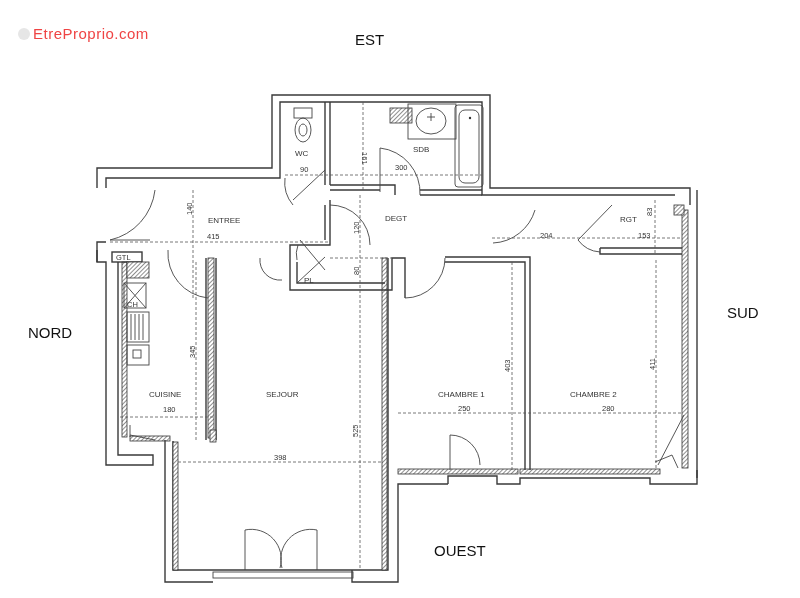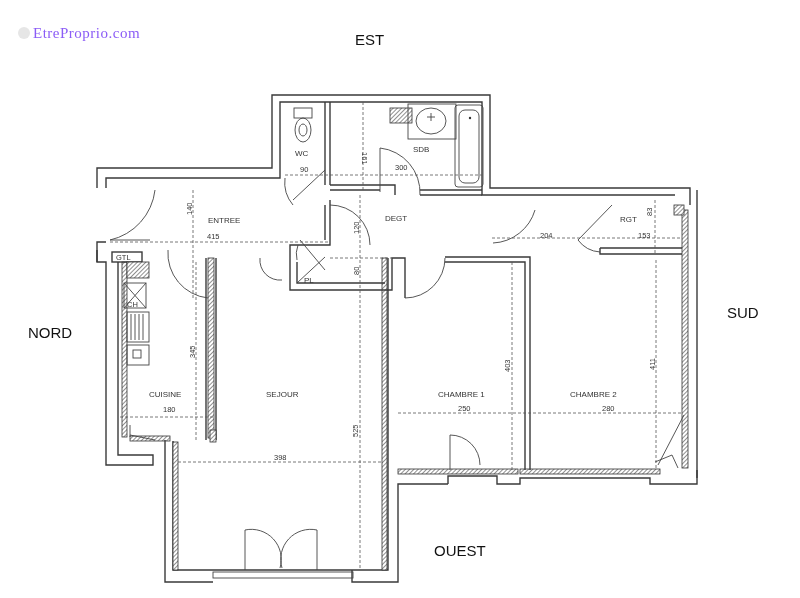--- a/index.html
+++ b/index.html
@@ -6,21 +6,21 @@
     body { width: 800px; height: 598px; overflow: hidden; position: relative; font-family: "Liberation Sans", sans-serif; }
     #plan { position: absolute; left: 0; top: 0; width: 800px; height: 598px; }
     .wall { fill: none; stroke: #3a3a3a; stroke-width: 1.4; }
     .hatch { fill: url(#hatchPat); stroke: #333; stroke-width: 0.8; }
     .dim { stroke: #555; stroke-width: 0.8; stroke-dasharray: 3 2; fill: none; }
     .door { fill: none; stroke: #444; stroke-width: 0.9; }
     .fixture { fill: none; stroke: #444; stroke-width: 0.9; }
     .room-label { font-family: "Liberation Sans", sans-serif; font-size: 8px; fill: #333; }
     .dim-label { font-family: "Liberation Sans", sans-serif; font-size: 7.5px; fill: #333; }
     .orient { font-family: "Liberation Sans", sans-serif; font-size: 15px; fill: #111; }
-    .watermark { position: absolute; left: 18px; top: 25px; font-family: Liberation Serif, serif; font-size: 15px; color: #8b5cf6; letter-spacing: 0.5px; }
+    .watermark { position: absolute; left: 18px; top: 25px; font-family: Liberation Sans, sans-serif; font-size: 15px; color: #ef4444; letter-spacing: 0.5px; }
     .wm-icon { display: inline-block; width: 12px; height: 12px; border-radius: 50%; background: #e6e6e6; vertical-align: -1px; margin-right: 3px; }
   </style>
 </head>
 <body>
 
 <div class="watermark"><span class="wm-icon"></span><span>EtreProprio.com</span></div>
 
 <svg id="plan" viewBox="0 0 800 598" xmlns="http://www.w3.org/2000/svg">
   <defs>
     <pattern id="hatchPat" width="3" height="3" patternUnits="userSpaceOnUse" patternTransform="rotate(45)">

